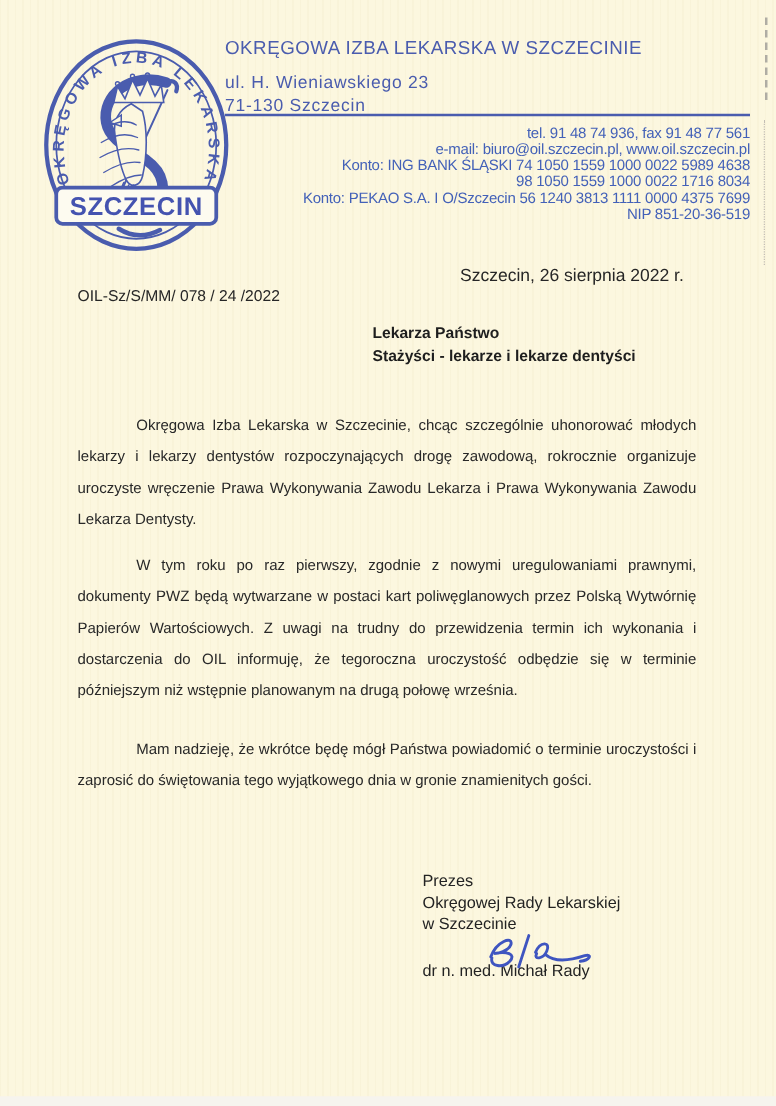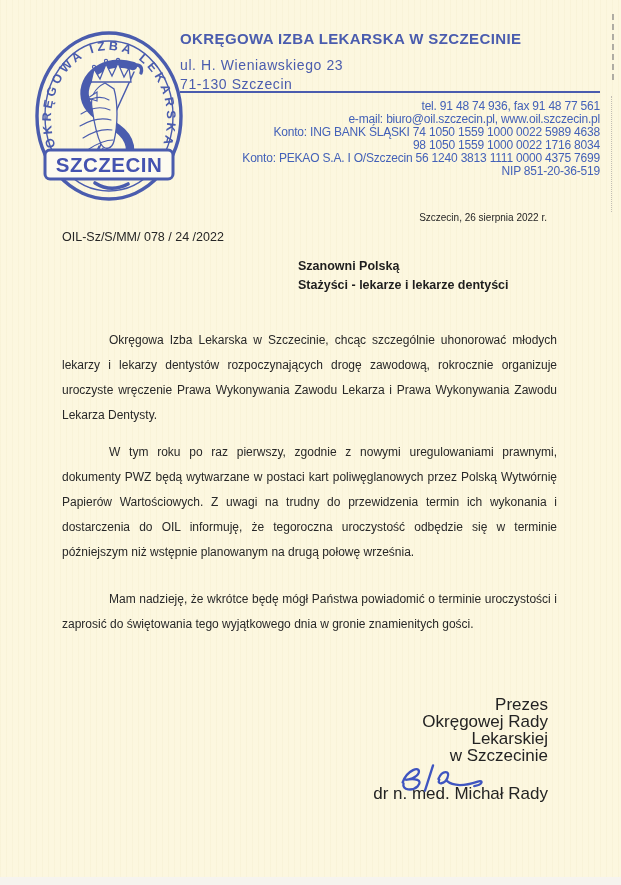--- a/index.html
+++ b/index.html
@@ -16,58 +16,58 @@
       rgba(190,170,100,0.05) 0 1px, rgba(0,0,0,0) 1px 6px);
     color: #262626;
   }
   
   .logo {
     position: absolute; left: 33px; top: 30px;
     width: 160px; height: 190px;
   }
   .head-text { position: absolute; left: 180px; top: 30px; width: 420px; }
   .org-name {
-    font-size: 15px; font-weight: 700; letter-spacing: 0.4px;
+    font-size: 15px; font-weight: 400; letter-spacing: 0.4px;
     color: #4a5cae; margin: 0 0 9px 0;
   }
   .org-address {
     font-size: 14px; font-weight: 400; letter-spacing: 0.6px;
     color: #4a5cae; line-height: 19px;
   }
   .rule {
     position: absolute; left: 180px; top: 91px; width: 420px; height: 2px;
     background: #4a5cae;
   }
   .contact {
     position: absolute; right: 21px; top: 100px;
     text-align: right;
     font-size: 12px; font-weight: 400; letter-spacing: -0.2px;
     line-height: 13px; color: #4361b8;
   }
   
-  .date { position: absolute; right: 74px; top: 212px; font-size: 10px; }
+  .date { position: absolute; right: 74px; top: 212px; font-size: 14px; }
   .ref  { position: absolute; left: 62px;  top: 230px; font-size: 12.5px; }
   .recipient {
     position: absolute; left: 298px; top: 257px;
     font-size: 12.5px; font-weight: 700; line-height: 18.5px; color: #1e1e1e;
   }
   
   .body-text {
     position: absolute; left: 62px; top: 328px; width: 495px;
     font-size: 12px; line-height: 25px; color: #282828;
   }
   .body-text p {
     margin: 0; text-align: justify; text-indent: 47px;
   }
   .body-text p:nth-child(1) { margin-bottom: 12px; }
   .body-text p:nth-child(2) { margin-bottom: 22px; }
   
   .sig {
-    position: absolute; left: 348px; top: 696px; width: 200px;
-    text-align: right; font-size: 17px; line-height: 17px; color: #232323;
+    position: absolute; left: 338px; top: 696px; width: 200px;
+    text-align: left; font-size: 13px; line-height: 17px; color: #232323;
   }
   .ink {
     display: block; width: 104px; height: 34px;
     margin: -3px auto -10px auto; transform: translateX(-6px);
   }
   
   .artifact-top {
     position: absolute; right: 7px; top: 14px; height: 66px; width: 0;
     border-right: 2px dashed rgba(85,85,96,0.45);
   }
@@ -143,21 +143,21 @@
     <div>Konto: ING BANK ŚLĄSKI 74 1050 1559 1000 0022 5989 4638</div>
     <div>98 1050 1559 1000 0022 1716 8034</div>
     <div>Konto: PEKAO S.A. I O/Szczecin 56 1240 3813 1111 0000 4375 7699</div>
     <div>NIP 851-20-36-519</div>
   </div>
 
   <div class="date">Szczecin, 26 sierpnia 2022 r.</div>
   <div class="ref">OIL-Sz/S/MM/ 078 / 24 /2022</div>
 
   <div class="recipient">
-    <div>Szanowni Polską</div>
+    <div>Lekarza Państwo</div>
     <div>Stażyści - lekarze i lekarze dentyści</div>
   </div>
 
   <div class="body-text">
     <p>Okręgowa Izba Lekarska w Szczecinie, chcąc szczególnie uhonorować młodych lekarzy i lekarzy dentystów rozpoczynających drogę zawodową, rokrocznie organizuje uroczyste wręczenie Prawa Wykonywania Zawodu Lekarza i Prawa Wykonywania Zawodu Lekarza Dentysty.</p>
     <p>W tym roku po raz pierwszy, zgodnie z nowymi uregulowaniami prawnymi, dokumenty PWZ będą wytwarzane w postaci kart poliwęglanowych przez Polską Wytwórnię Papierów Wartościowych. Z uwagi na trudny do przewidzenia termin ich wykonania i dostarczenia do OIL informuję, że tegoroczna uroczystość odbędzie się w terminie późniejszym niż wstępnie planowanym na drugą połowę września.</p>
     <p>Mam nadzieję, że wkrótce będę mógł Państwa powiadomić o terminie uroczystości i zaprosić do świętowania tego wyjątkowego dnia w gronie znamienitych gości.</p>
   </div>
 
   <div class="sig">

